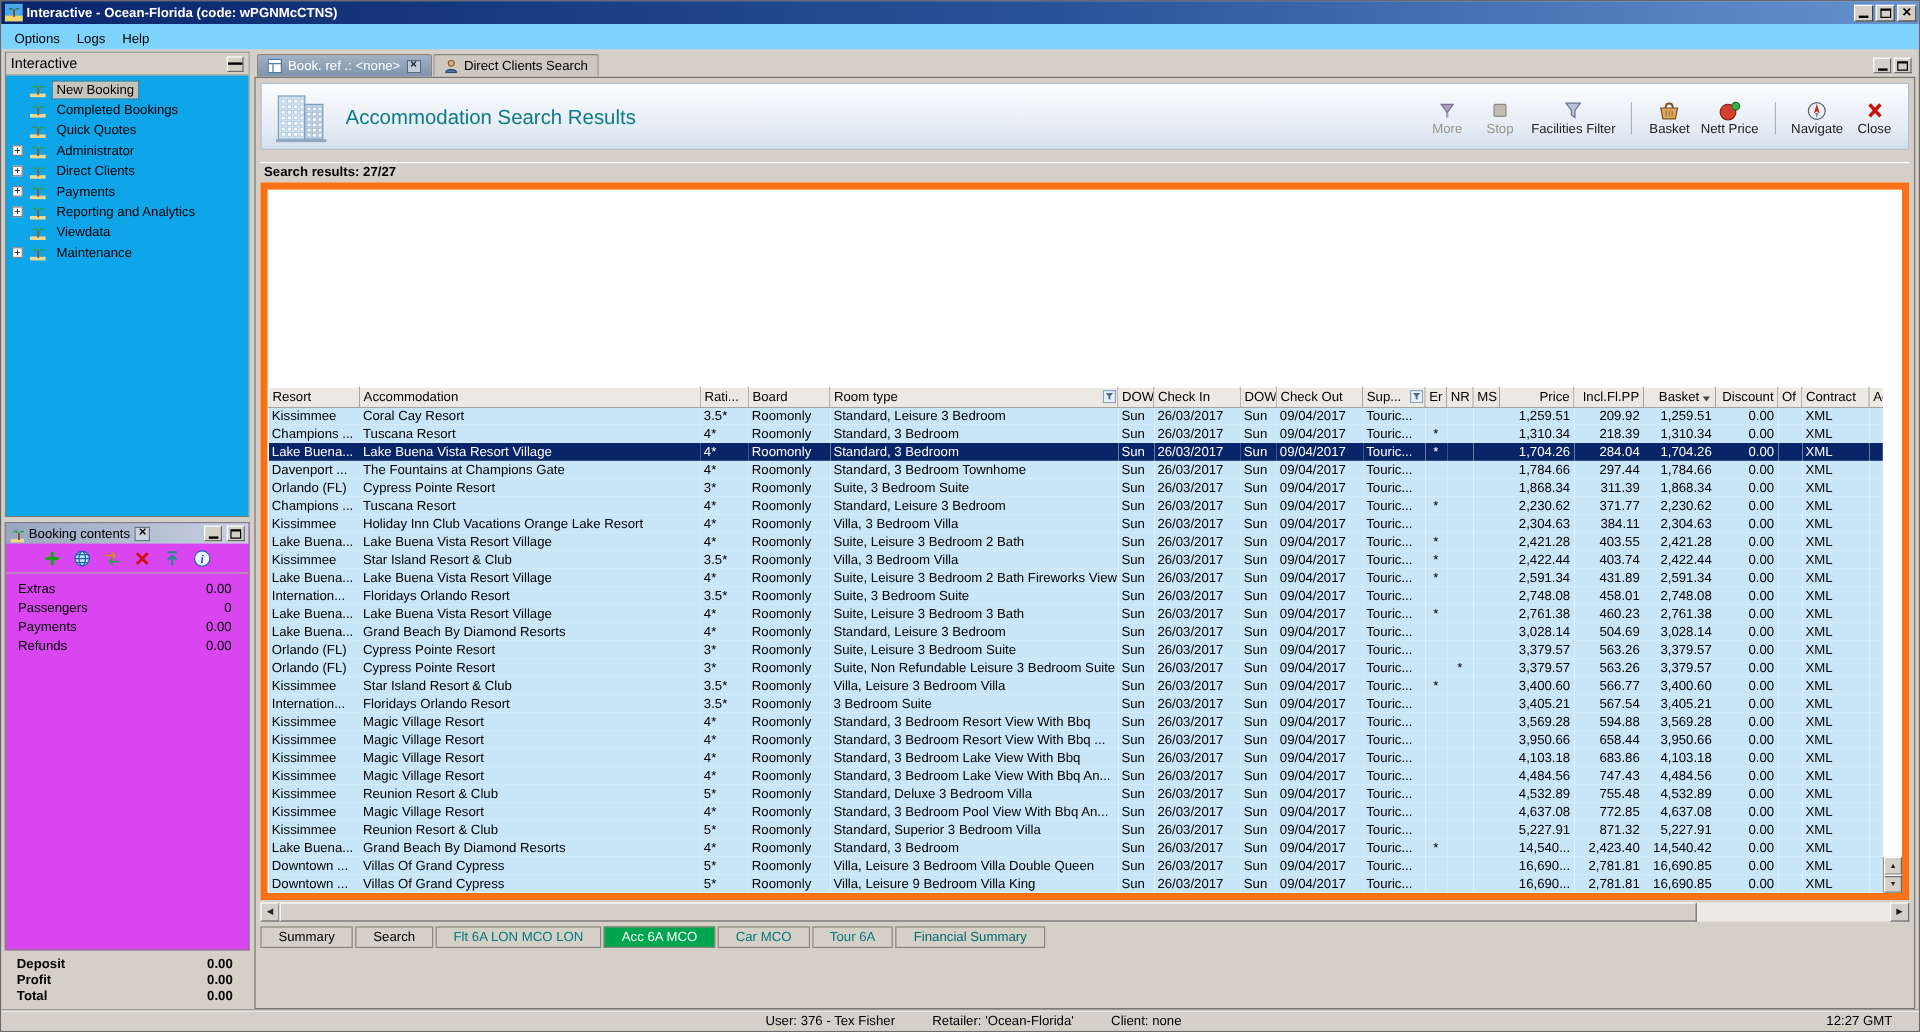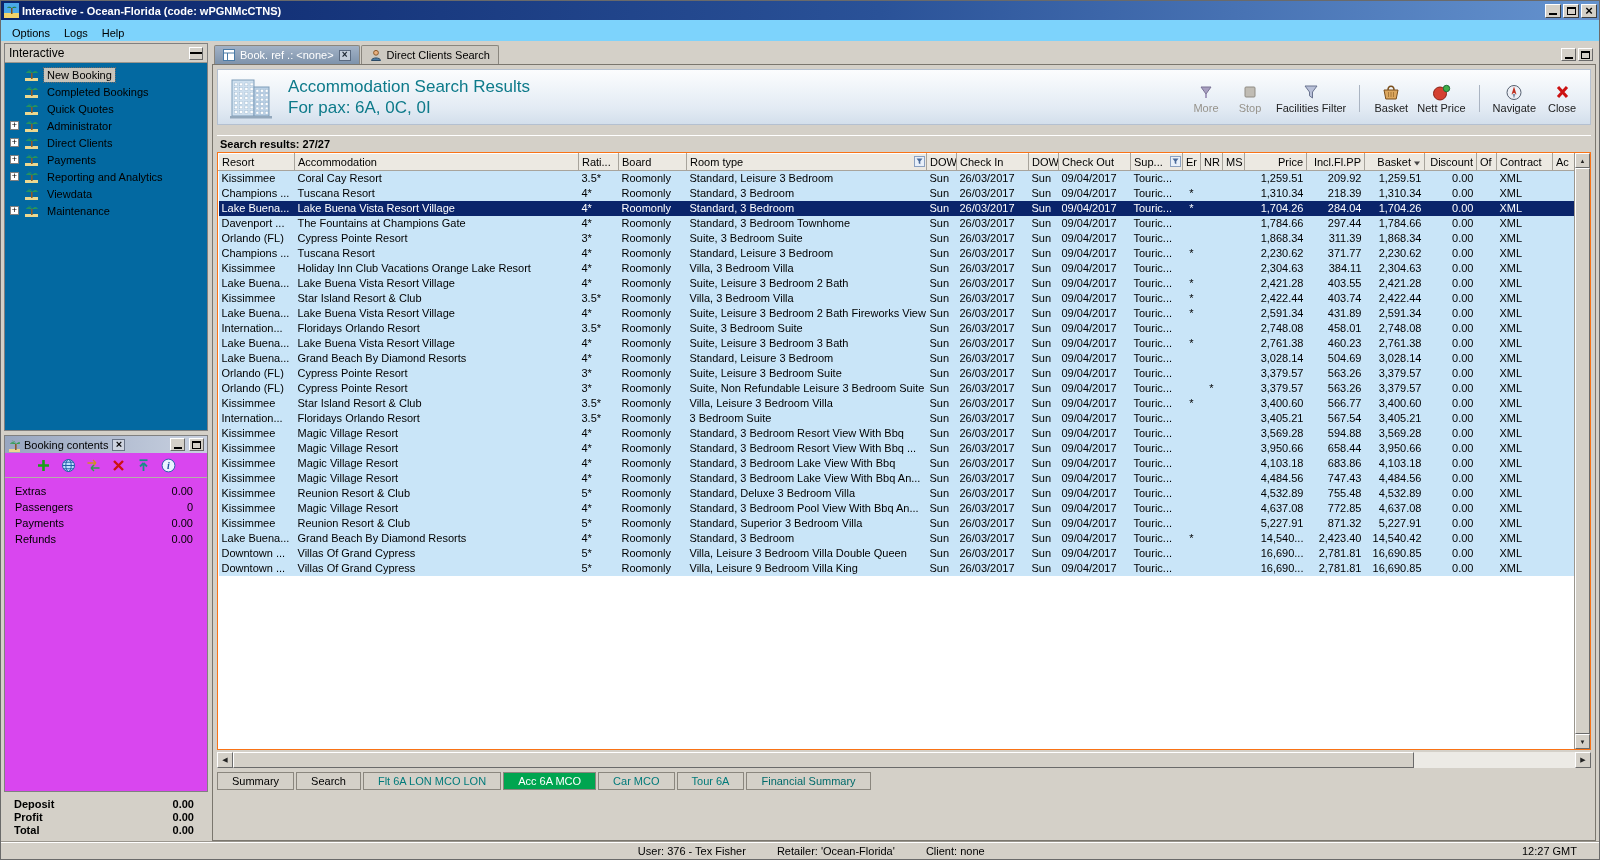--- a/index.html
+++ b/index.html
@@ -32,21 +32,21 @@
 
   
   .left-col { width:204px; flex:0 0 204px; display:flex; flex-direction:column; min-height:0; }
   .interactive-panel { height:388px; flex:0 0 388px; background:#fff; border:1px solid #808080; display:flex; flex-direction:column; }
   .panel-header { height:19px; flex:0 0 19px; background:#d4d0c8; border-bottom:1px solid #9a968e;
     display:flex; align-items:center; padding:0 4px; font-size:12px; }
   .panel-header span:first-child { flex:1; }
   .ph-btn { width:14px; height:13px; background:#d4d0c8; border:1px solid; border-color:#fff #6a6a6a #6a6a6a #fff;
     display:inline-flex; align-items:center; justify-content:center; }
   .glyph-collapse { width:7px; height:2px; background:#000; }
-  .tree { flex:1; background:#0369a1; padding-top:3px; overflow:hidden;text-align:center; }
+  .tree { flex:1; background:#0ea5e9; padding-top:3px; overflow:hidden;text-align:center; }
   .tree-item { height:17px; display:flex; align-items:center; padding-left:5px; cursor:default; }
   .expander { width:9px; height:9px; flex:0 0 9px; border:1px solid #808080; background:#fff;
     font-size:9px; line-height:7px; text-align:center; margin-right:5px; color:#000; }
   .expander::before { content:"+"; }
   .expander.no-exp { visibility:hidden; }
   .expander.no-exp::before { content:""; }
   .tree-icon { width:15px; height:14px; flex:0 0 15px; margin-right:5px; display:inline-flex; }
   .tree-label { padding:1px 3px; white-space:nowrap; }
   .tree-item.selected .tree-label { background:#c8c4bb; outline:1px dotted #6a6a6a; }
 
@@ -88,21 +88,21 @@
   .header-titles { flex:1; color:#0d7a8a; font-size:17px; line-height:21px; white-space:nowrap; overflow:hidden; }
   .header-toolbar { display:flex; align-items:flex-start; gap:8px; padding-top:3px; }
   .tool-btn { display:flex; flex-direction:column; align-items:center; gap:1px; min-width:36px; color:#222; cursor:default; }
   .tool-btn.disabled { color:#97938b; }
   .tool-icon { height:18px; display:inline-flex; align-items:center; }
   .tool-label { font-size:11px; white-space:nowrap; }
   .tool-sep { width:1px; align-self:stretch; background:#aab4c2; margin:2px 5px; }
 
   .results-strip { height:17px; flex:0 0 17px; margin-top:10px; border-top:1px solid #fff; display:flex; align-items:center; padding-left:3px; font-weight:bold; }
 
-  .table-zone { flex:1; display:flex; border:1px solid #f97316; background:#fff; min-height:0; overflow:hidden; }
+  .table-zone { flex:1; display:flex; border:6px solid #f97316; background:#fff; min-height:0; overflow:hidden;align-items:flex-end; }
   .grid { flex:1; overflow:hidden; background:#fff; }
   .results-table { border-collapse:collapse; table-layout:fixed; width:1356px; }
   .results-table th { height:17px; background:#ece9e2; border:1px solid; border-color:#fff #a8a49c #a8a49c #fff;
     font-weight:normal; text-align:left; padding:0 3px; white-space:nowrap; overflow:hidden; position:relative; }
   .results-table td { height:15px; padding:0 3px; white-space:nowrap; overflow:hidden; background:#c9e5f8; }
   .results-table tr.selected td { background:#0a246a; color:#fff; }
   .c0{width:76px}.c1{width:284px}.c2{width:40px}.c3{width:68px}.c4{width:240px}.c5{width:30px}
   .c6{width:72px}.c7{width:30px}.c8{width:72px}.c9{width:52px}.c10{width:18px}.c11{width:22px}
   .c12{width:22px}.c13{width:62px}.c14{width:58px}.c15{width:60px}.c16{width:52px}.c17{width:20px}
   .c18{width:56px}.c19{width:22px}
@@ -468,21 +468,20 @@
                   <rect x="37.2" y="32.1" width="2.8" height="2.6"></rect>
                   <rect x="28" y="36.5" width="2.8" height="2.6"></rect>
                   <rect x="32.6" y="36.5" width="2.8" height="2.6"></rect>
                   <rect x="37.2" y="36.5" width="2.8" height="2.6"></rect>
                 </g>
                 <rect x="2" y="41" width="42" height="2.5" fill="#93a8bc"></rect>
               </svg>
             </span>
           <div class="header-titles">
             <div>Accommodation Search Results</div>
-            <div>For pax: 6A, 0C, 0I</div>
           </div>
           <div class="header-toolbar">
               <div class="tool-btn disabled">
                 <span class="tool-icon">
                   <svg width="18" height="16">
                     <path d="M4 3h10l-5 7z" fill="#a79ec0" stroke="#7a7294"></path>
                     <rect x="8" y="10" width="2" height="4" fill="#a79ec0"></rect>
                   </svg>
                 </span>
                 <span class="tool-label">More</span>

